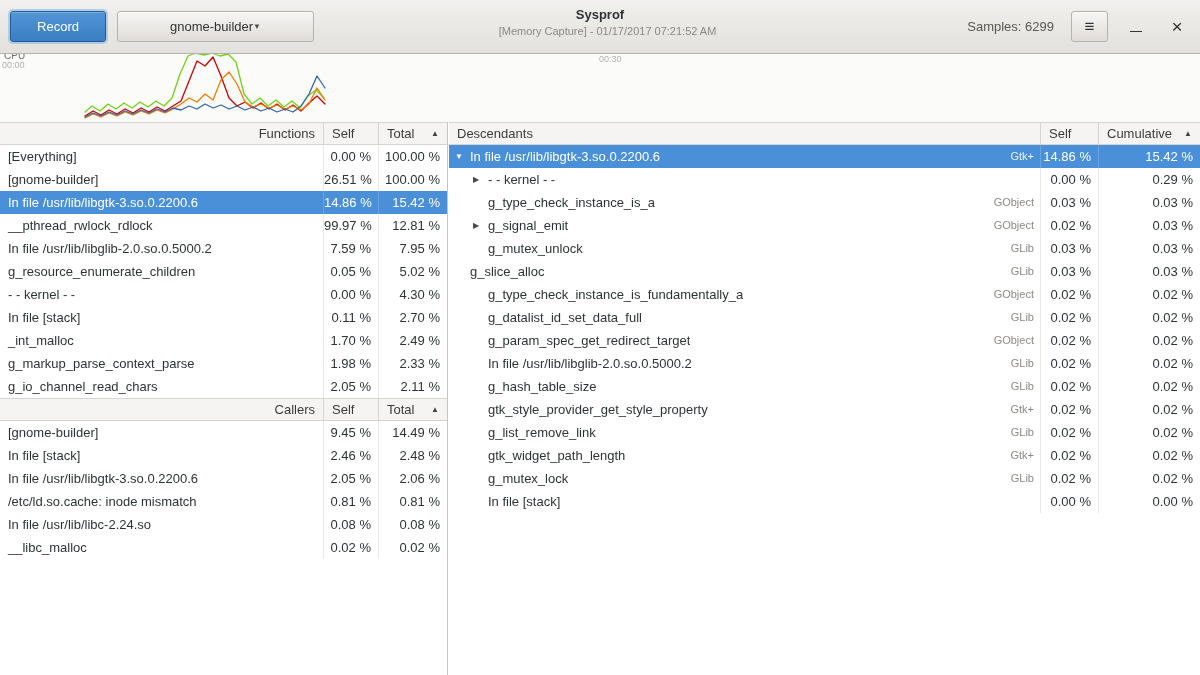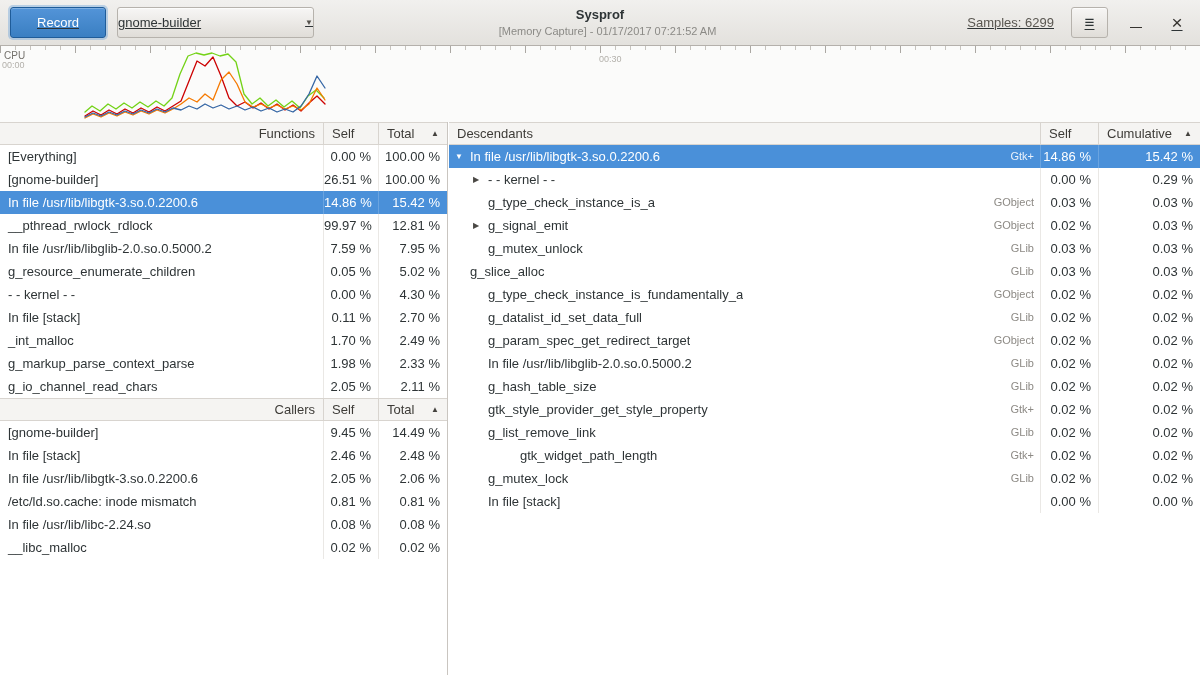--- a/index.html
+++ b/index.html
@@ -5,40 +5,40 @@
   * { margin:0; padding:0; box-sizing:border-box; }
   html,body { width:1200px; height:675px; }
   body {
     position:relative; overflow:hidden; background:#ffffff;
     font-family:"Liberation Sans","DejaVu Sans",sans-serif;
     font-size:13px; color:#2e3436;
   }
 
   
   .headerbar {
-    position:absolute; top:0; left:0; width:1200px; height:46px;
+    position:absolute; top:0; left:0; width:1200px; height:54px;
     background:linear-gradient(to bottom,#f1f0ee,#e3e1dd);
     border-bottom:1px solid #b4b0ab;
-    display:flex; align-items:center; padding:0 10px; z-index:10;text-decoration:underline;
+    display:flex; align-items:center; padding:0 10px; z-index:10;
   }
   .hb-left { display:flex; align-items:center; gap:11px; }
   .btn {
     height:31px; border:1px solid #b6b2ac; border-radius:3px;
     background:linear-gradient(to bottom,#f7f6f5,#e0ddd8);
     box-shadow:inset 0 1px rgba(255,255,255,.65);
     display:inline-flex; align-items:center; justify-content:center;
     padding:0 10px; color:#2e3436; font-size:13px; cursor:default;
   }
   .record {
     width:96px; color:#ffffff;
     background:linear-gradient(to bottom,#5394d8,#3a7fc2);
     border-color:#1f5c99;
     box-shadow:inset 0 1px rgba(255,255,255,.25), 0 0 0 2px rgba(82,148,216,.35);
   }
-  .process { width:197px; justify-content:space-between; padding:0 0; }
+  .process { width:197px; padding:0 0; }
   .caret { font-size:8px; color:#55524d; }
   .hb-title { position:absolute; left:0; right:0; top:7px; text-align:center; pointer-events:none; }
   .hb-title .t { font-weight:bold; font-size:13px; color:#2e3436; }
   .hb-title .s { font-size:11px; color:#8b8a86; margin-top:3px;margin-left:15px; }
   .hb-right { margin-left:auto; display:flex; align-items:center; gap:15px; z-index:2; }
   .samples { color:#5a5751; font-size:13px; margin-right:2px; }
   .menu-btn { width:37px; }
   .menu-glyph { font-size:17px; line-height:1; color:#2e3436; }
   .win-btn { width:26px; height:26px; display:flex; align-items:center; justify-content:center; color:#36332f; }
   .min-glyph { width:12px; height:0; border-bottom:1px solid #36332f; margin-top:9px; }
@@ -376,21 +376,21 @@
       <div class="tv-row">
     <div class="cell d-name" style="padding-left: 24px;">
       <span class="expander"></span>
       <span class="lbl">g_list_remove_link</span>
       <span class="cat">GLib</span>
     </div>
     <div class="cell d-self num col-sep">0.02 %</div>
     <div class="cell d-cum num col-sep">0.02 %</div>
   </div>
       <div class="tv-row">
-    <div class="cell d-name" style="padding-left: 24px; margin-left: 32px;">
+    <div class="cell d-name" style="padding-left: 24px;">
       <span class="expander"></span>
       <span class="lbl">gtk_widget_path_length</span>
       <span class="cat">Gtk+</span>
     </div>
     <div class="cell d-self num col-sep">0.02 %</div>
     <div class="cell d-cum num col-sep">0.02 %</div>
   </div>
       <div class="tv-row">
     <div class="cell d-name" style="padding-left: 24px;">
       <span class="expander"></span>

